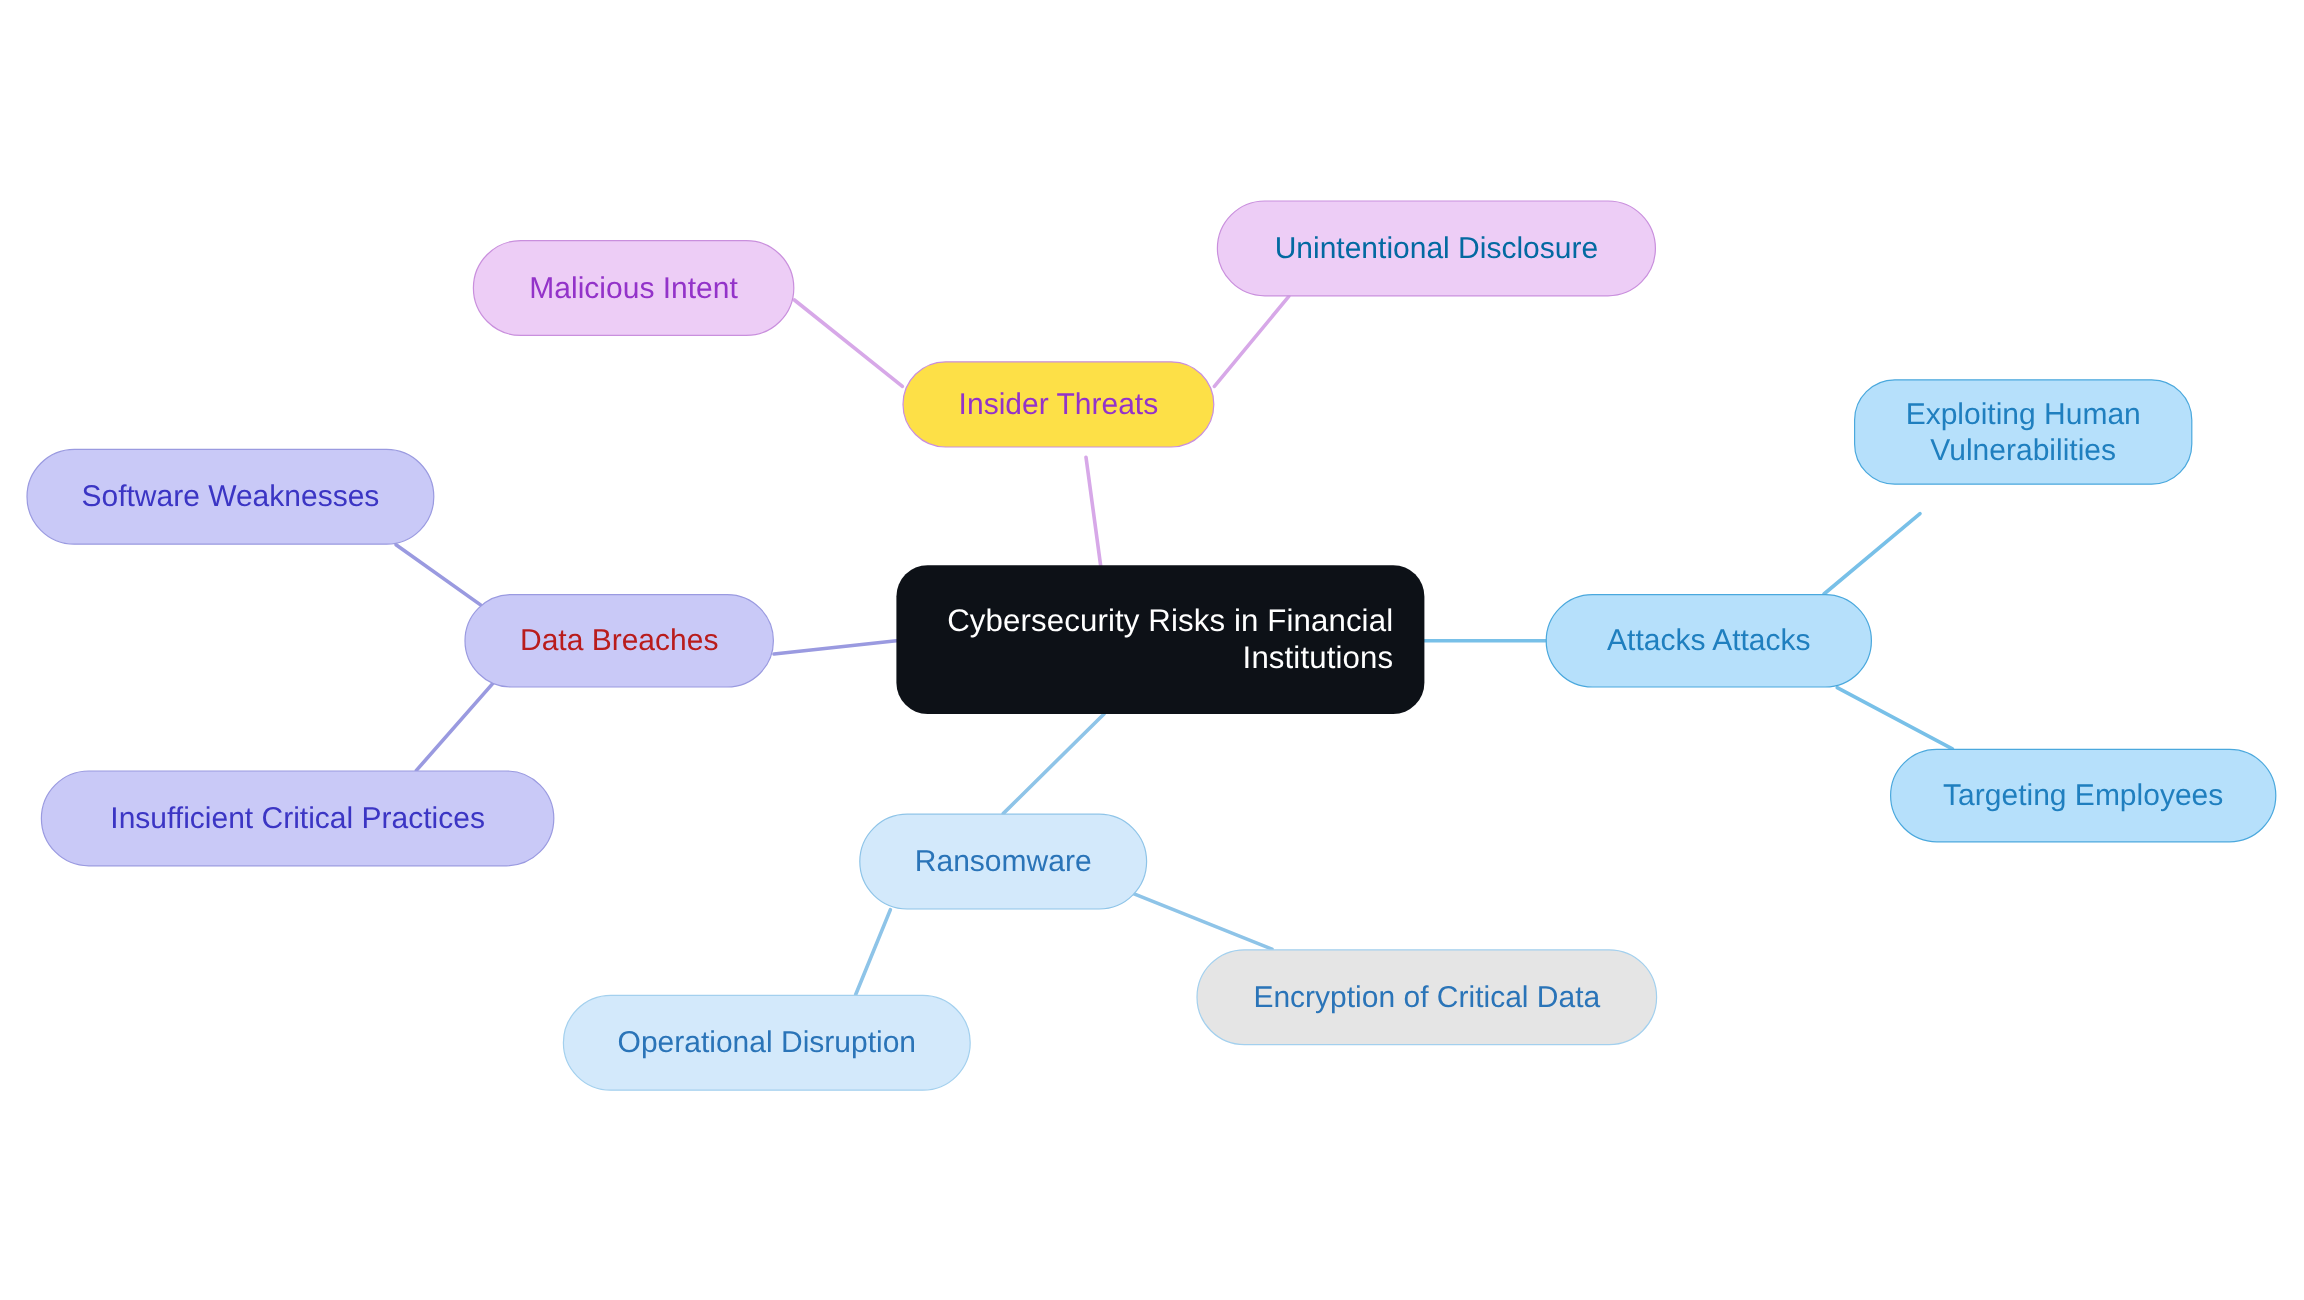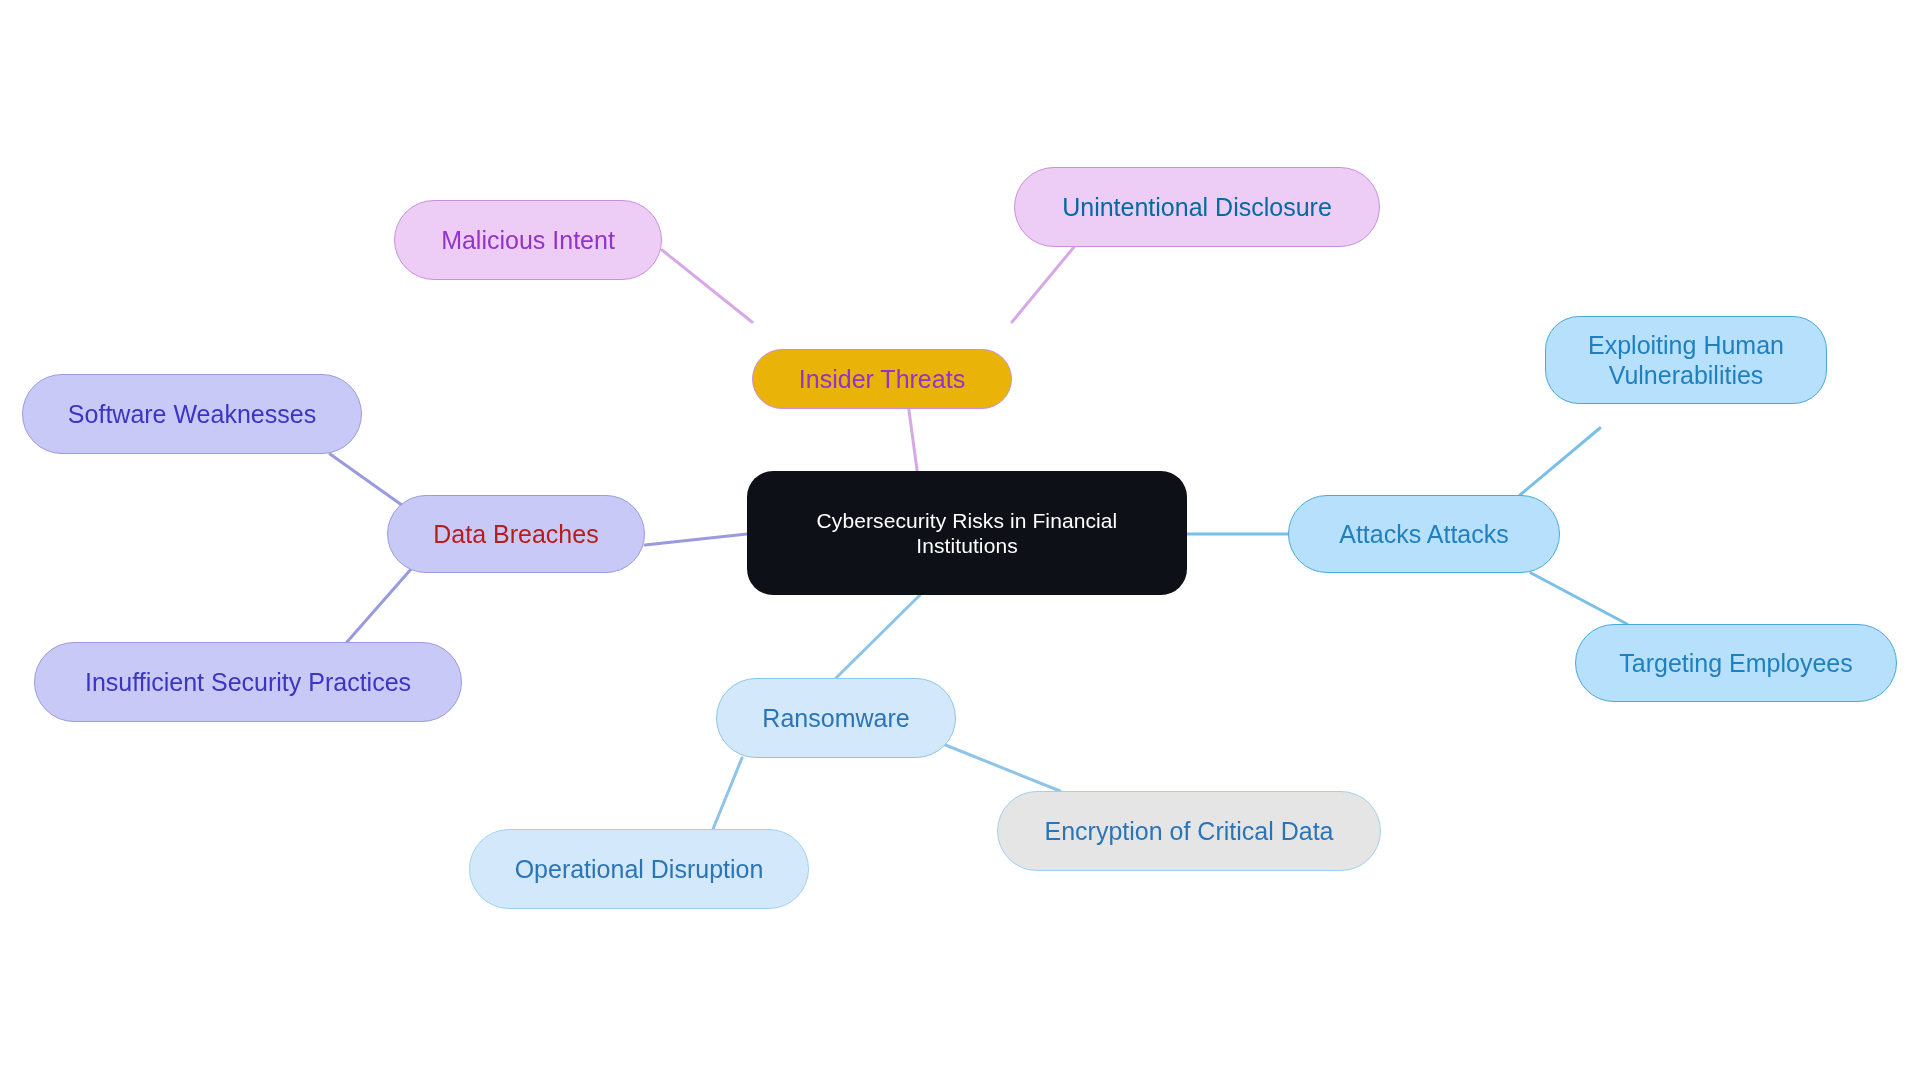--- a/index.html
+++ b/index.html
@@ -32,23 +32,24 @@
     text-align: center;
     border-style: solid;
     border-width: 1.6px;
     line-height: 1.2;
     white-space: pre-line;
     user-select: none;
   }
   .node.root {
     border-radius: 26px;
     border-width: 0;
-    font-size: 21px;
+    font-size: 26px;
     letter-spacing: 0.1px;
     padding: 0 26px;
+    text-align: right;
   }
   .node.branch {
     border-radius: 999px;
     font-size: 25px;
     padding: 0 22px;
   }
   .node.leaf {
     border-radius: 999px;
     font-size: 25px;
     padding: 0 24px;
@@ -70,27 +71,27 @@
       <path d="M 1012 322 L 1074 247" stroke="#d7a8e8" stroke-width="3" stroke-linecap="round" fill="none"></path>
       <path d="M 1520 495 L 1600 428" stroke="#78c0e8" stroke-width="3" stroke-linecap="round" fill="none"></path>
       <path d="M 1531 573 L 1627 624" stroke="#78c0e8" stroke-width="3" stroke-linecap="round" fill="none"></path>
       <path d="M 943 744 L 1060 791" stroke="#8ec4e8" stroke-width="3" stroke-linecap="round" fill="none"></path>
       <path d="M 742 758 L 713 829" stroke="#8ec4e8" stroke-width="3" stroke-linecap="round" fill="none"></path>
       <path d="M 406 508 L 330 454" stroke="#9a9ae0" stroke-width="3" stroke-linecap="round" fill="none"></path>
       <path d="M 412 568 L 347 642" stroke="#9a9ae0" stroke-width="3" stroke-linecap="round" fill="none"></path>
     </svg>
   <div id="nodes">
       <div class="node root" style="left: 747px; top: 471px; width: 440px; height: 124px; background: rgb(13, 17, 23); color: rgb(255, 255, 255);"><span>Cybersecurity Risks in Financial Institutions</span></div>
-      <div class="node branch" style="left: 752px; top: 301px; width: 260px; height: 60px; background: #eab308; color: rgb(147, 51, 201); border-color: rgb(201, 143, 221); margin-top: 48px;"><span>Insider Threats</span></div>
+      <div class="node branch" style="left: 752px; top: 301px; width: 260px; height: 72px; background: #fde047; color: rgb(147, 51, 201); border-color: rgb(201, 143, 221);"><span>Insider Threats</span></div>
       <div class="node leaf" style="left: 394px; top: 200px; width: 268px; height: 80px; background: rgb(237, 205, 246); color: rgb(147, 51, 201); border-color: rgb(201, 143, 221);"><span>Malicious Intent</span></div>
       <div class="node leaf" style="left: 1014px; top: 167px; width: 366px; height: 80px; background: rgb(237, 205, 246); color: #0369a1; border-color: rgb(201, 143, 221);"><span>Unintentional Disclosure</span></div>
       <div class="node branch" style="left: 1288px; top: 495px; width: 272px; height: 78px; background: rgb(182, 224, 251); color: rgb(31, 127, 191); border-color: rgb(74, 168, 221);"><span>Attacks Attacks</span></div>
       <div class="node leaf two-line" style="left: 1545px; top: 316px; width: 282px; height: 88px; background: rgb(182, 224, 251); color: rgb(31, 127, 191); border-color: rgb(74, 168, 221);"><span>Exploiting Human
 Vulnerabilities</span></div>
       <div class="node leaf" style="left: 1575px; top: 624px; width: 322px; height: 78px; background: rgb(182, 224, 251); color: rgb(31, 127, 191); border-color: rgb(74, 168, 221);"><span>Targeting Employees</span></div>
       <div class="node branch" style="left: 716px; top: 678px; width: 240px; height: 80px; background: rgb(211, 233, 251); color: rgb(42, 116, 184); border-color: rgb(142, 196, 232);"><span>Ransomware</span></div>
       <div class="node leaf" style="left: 997px; top: 791px; width: 384px; height: 80px; background: #e5e5e5; color: rgb(42, 116, 184); border-color: rgb(163, 208, 238);"><span>Encryption of Critical Data</span></div>
       <div class="node leaf" style="left: 469px; top: 829px; width: 340px; height: 80px; background: rgb(211, 233, 251); color: rgb(42, 116, 184); border-color: rgb(163, 208, 238);"><span>Operational Disruption</span></div>
       <div class="node branch" style="left: 387px; top: 495px; width: 258px; height: 78px; background: rgb(201, 201, 247); color: #b91c1c; border-color: rgb(154, 154, 224);"><span>Data Breaches</span></div>
       <div class="node leaf" style="left: 22px; top: 374px; width: 340px; height: 80px; background: rgb(201, 201, 247); color: rgb(59, 53, 196); border-color: rgb(154, 154, 224);"><span>Software Weaknesses</span></div>
-      <div class="node leaf" style="left: 34px; top: 642px; width: 428px; height: 80px; background: rgb(201, 201, 247); color: rgb(59, 53, 196); border-color: rgb(154, 154, 224);"><span>Insufficient Security Practices</span></div>
+      <div class="node leaf" style="left: 34px; top: 642px; width: 428px; height: 80px; background: rgb(201, 201, 247); color: rgb(59, 53, 196); border-color: rgb(154, 154, 224);"><span>Insufficient Critical Practices</span></div>
     </div>
 </div>
 
 </body></html>

